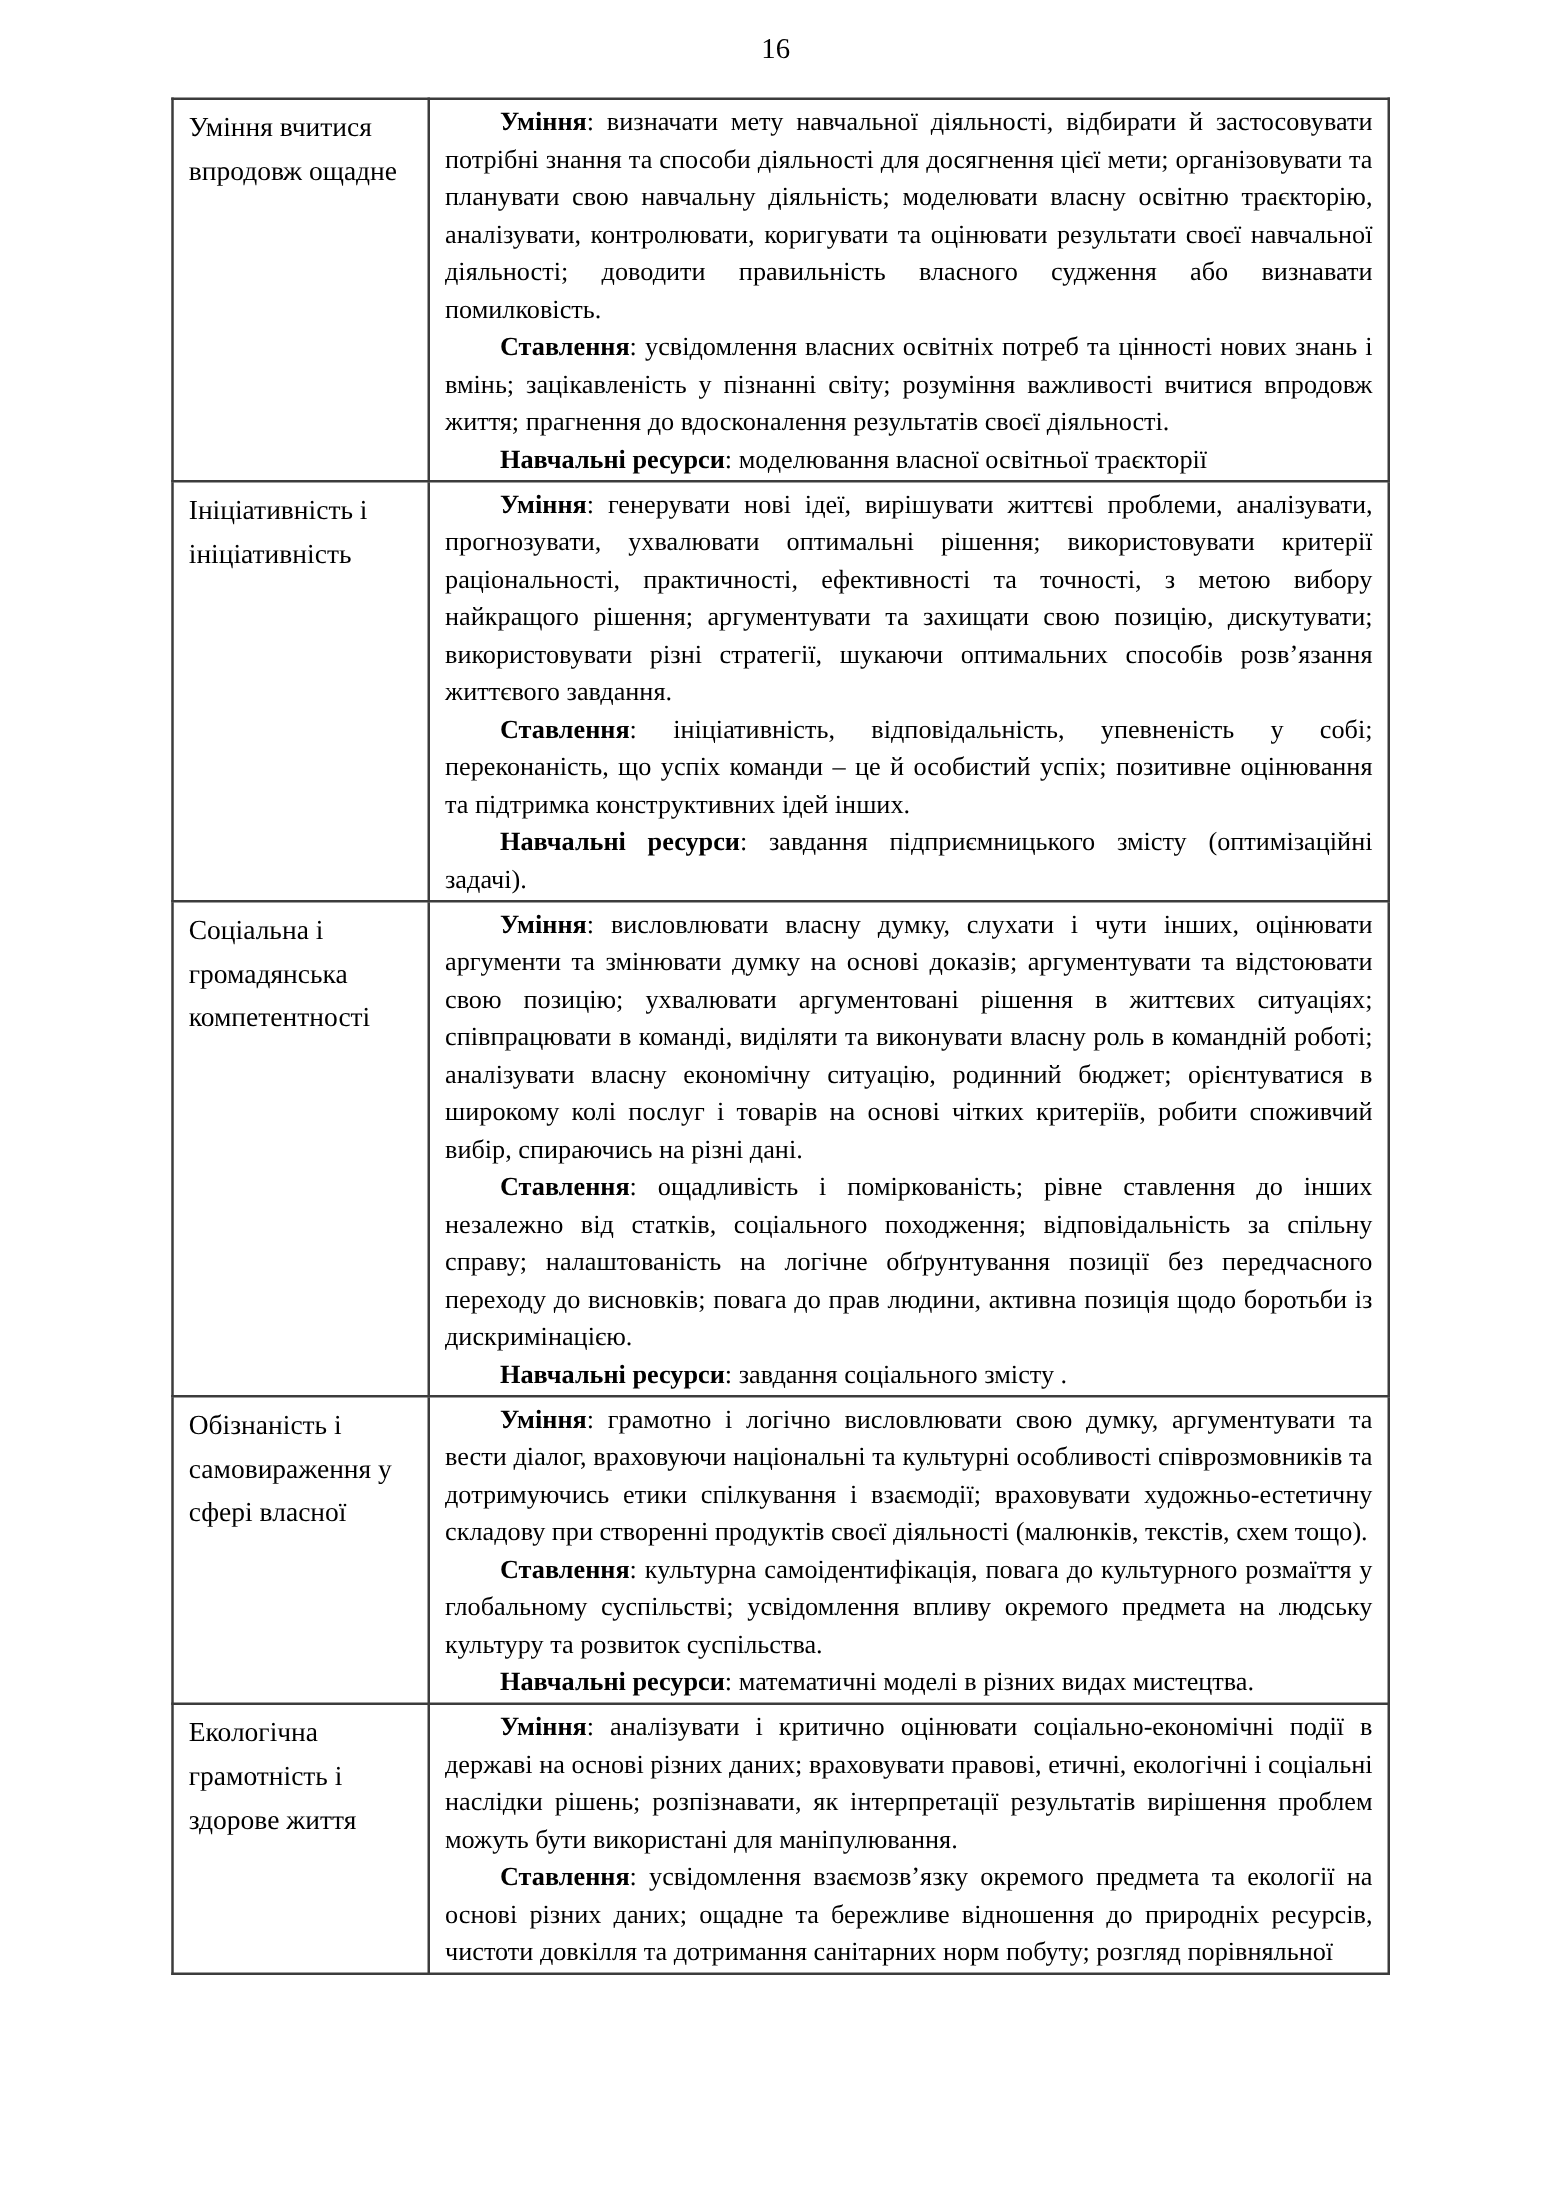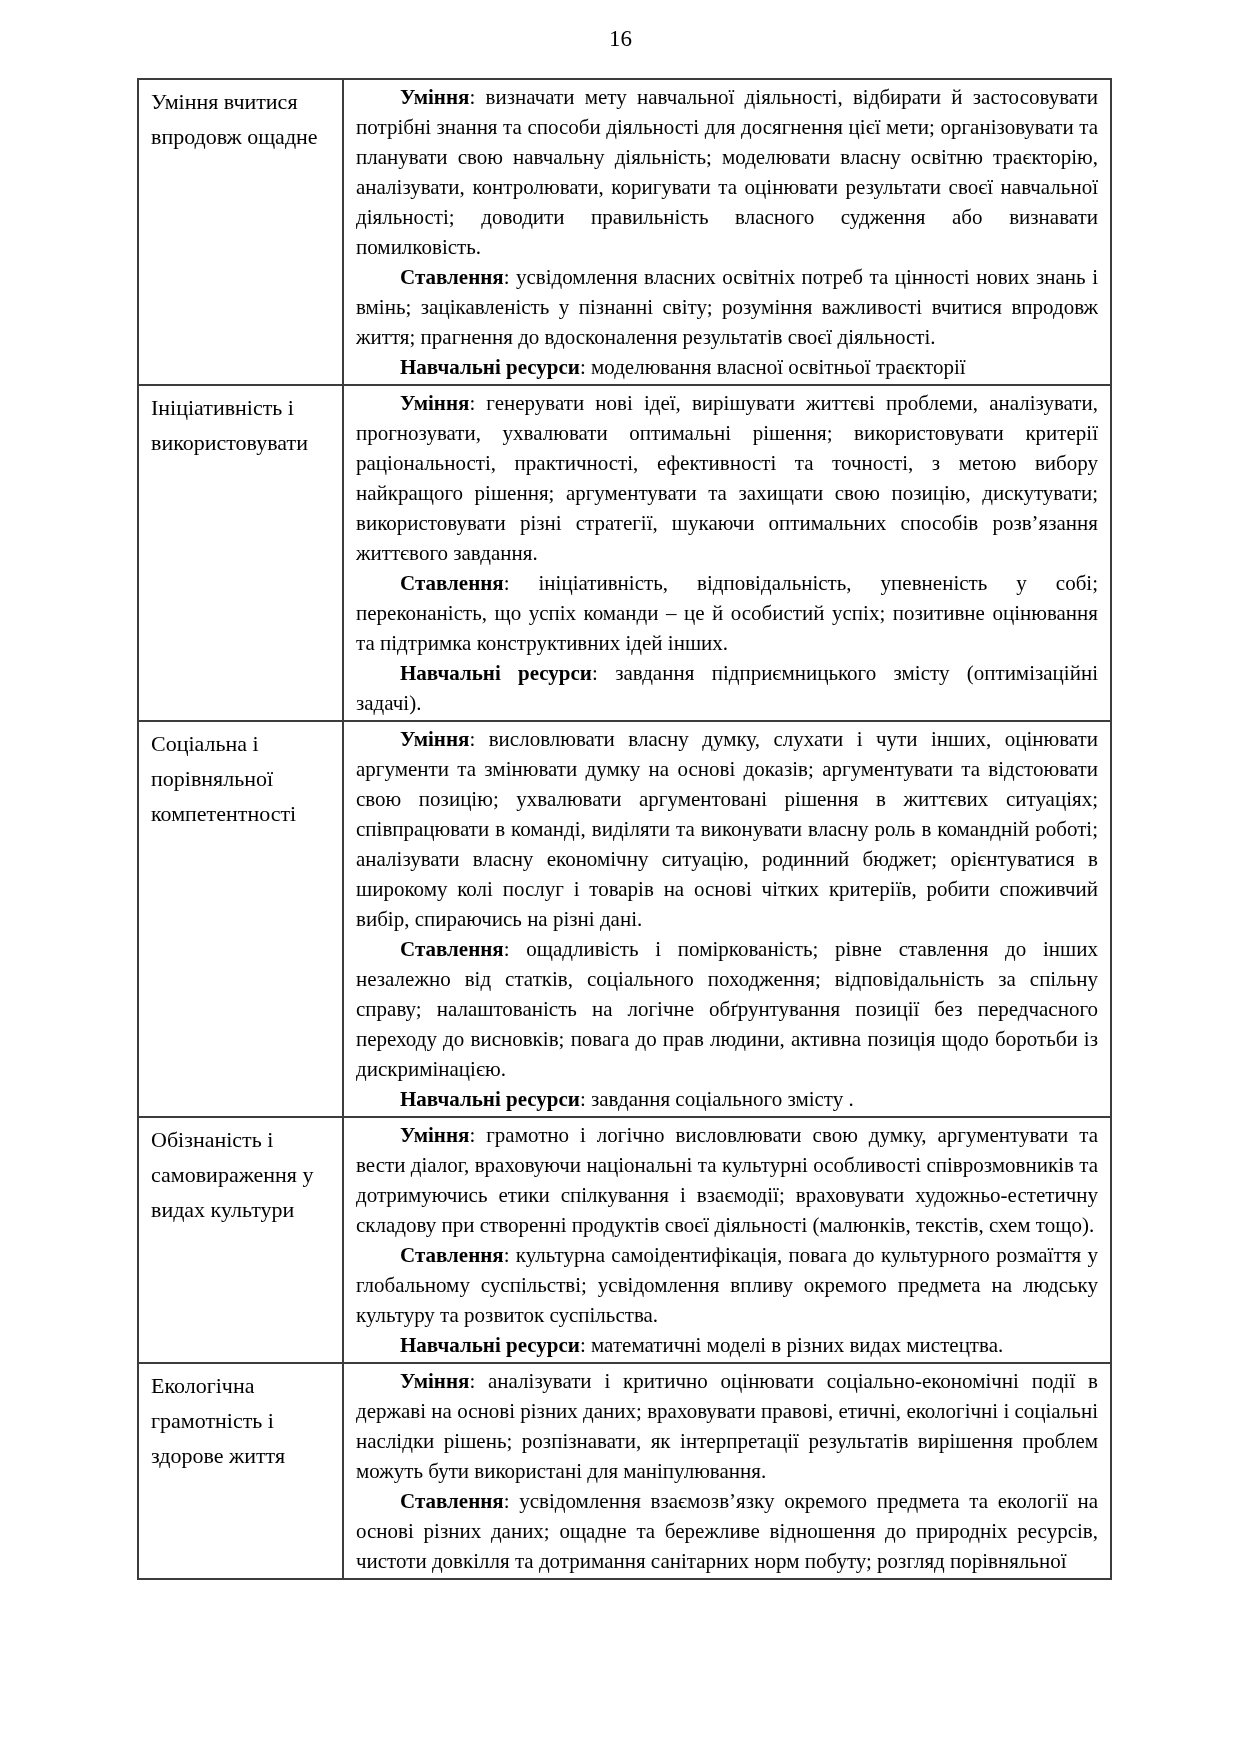--- a/index.html
+++ b/index.html
@@ -72,39 +72,39 @@
   <tr>
     <td class="cell-left">Уміння вчитися впродовж ощадне</td>
     <td class="cell-right">
           <p><b>Уміння</b>: визначати мету навчальної діяльності, відбирати й застосовувати потрібні знання та способи діяльності для досягнення цієї мети; організовувати та планувати свою навчальну діяльність; моделювати власну освітню траєкторію, аналізувати, контролювати, коригувати та оцінювати результати своєї навчальної діяльності; доводити правильність власного судження або визнавати помилковість.</p>
           <p><b>Ставлення</b>: усвідомлення власних освітніх потреб та цінності нових знань і вмінь; зацікавленість у пізнанні світу; розуміння важливості вчитися впродовж життя; прагнення до вдосконалення результатів своєї діяльності.</p>
           <p><b>Навчальні ресурси</b>: моделювання власної освітньої траєкторії</p>
         </td>
   </tr>
 
   <tr>
-    <td class="cell-left">Ініціативність і використовувати</td>
+    <td class="cell-left">Ініціативність і ініціативність</td>
     <td class="cell-right">
           <p><b>Уміння</b>: генерувати нові ідеї, вирішувати життєві проблеми, аналізувати, прогнозувати, ухвалювати оптимальні рішення; використовувати критерії раціональності, практичності, ефективності та точності, з метою вибору найкращого рішення; аргументувати та захищати свою позицію, дискутувати; використовувати різні стратегії, шукаючи оптимальних способів розв’язання життєвого завдання.</p>
           <p><b>Ставлення</b>: ініціативність, відповідальність, упевненість у собі; переконаність, що успіх команди – це й особистий успіх; позитивне оцінювання та підтримка конструктивних ідей інших.</p>
           <p><b>Навчальні ресурси</b>: завдання підприємницького змісту (оптимізаційні задачі).</p>
         </td>
   </tr>
 
   <tr>
-    <td class="cell-left">Соціальна і порівняльної компетентності</td>
+    <td class="cell-left">Соціальна і громадянська компетентності</td>
     <td class="cell-right">
           <p><b>Уміння</b>: висловлювати власну думку, слухати і чути інших, оцінювати аргументи та змінювати думку на основі доказів; аргументувати та відстоювати свою позицію; ухвалювати аргументовані рішення в життєвих ситуаціях; співпрацювати в команді, виділяти та виконувати власну роль в командній роботі; аналізувати власну економічну ситуацію, родинний бюджет; орієнтуватися в широкому колі послуг і товарів на основі чітких критеріїв, робити споживчий вибір, спираючись на різні дані.</p>
           <p><b>Ставлення</b>: ощадливість і поміркованість; рівне ставлення до інших незалежно від статків, соціального походження; відповідальність за спільну справу; налаштованість на логічне обґрунтування позиції без передчасного переходу до висновків; повага до прав людини, активна позиція щодо боротьби із дискримінацією.</p>
           <p><b>Навчальні ресурси</b>: завдання соціального змісту .</p>
         </td>
   </tr>
 
   <tr>
-    <td class="cell-left">Обізнаність і самовираження у видах культури</td>
+    <td class="cell-left">Обізнаність і самовираження у сфері власної</td>
     <td class="cell-right">
           <p><b>Уміння</b>: грамотно і логічно висловлювати свою думку, аргументувати та вести діалог, враховуючи національні та культурні особливості співрозмовників та дотримуючись етики спілкування і взаємодії; враховувати художньо-естетичну складову при створенні продуктів своєї діяльності (малюнків, текстів, схем тощо).</p>
           <p><b>Ставлення</b>: культурна самоідентифікація, повага до культурного розмаїття у глобальному суспільстві; усвідомлення впливу окремого предмета на людську культуру та розвиток суспільства.</p>
           <p><b>Навчальні ресурси</b>: математичні моделі в різних видах мистецтва.</p>
         </td>
   </tr>
 
   <tr>
     <td class="cell-left">Екологічна грамотність і здорове життя</td>
     <td class="cell-right">

